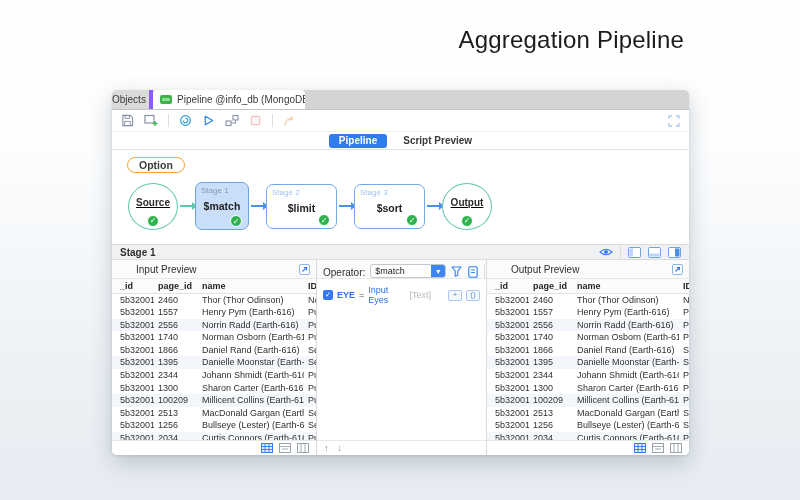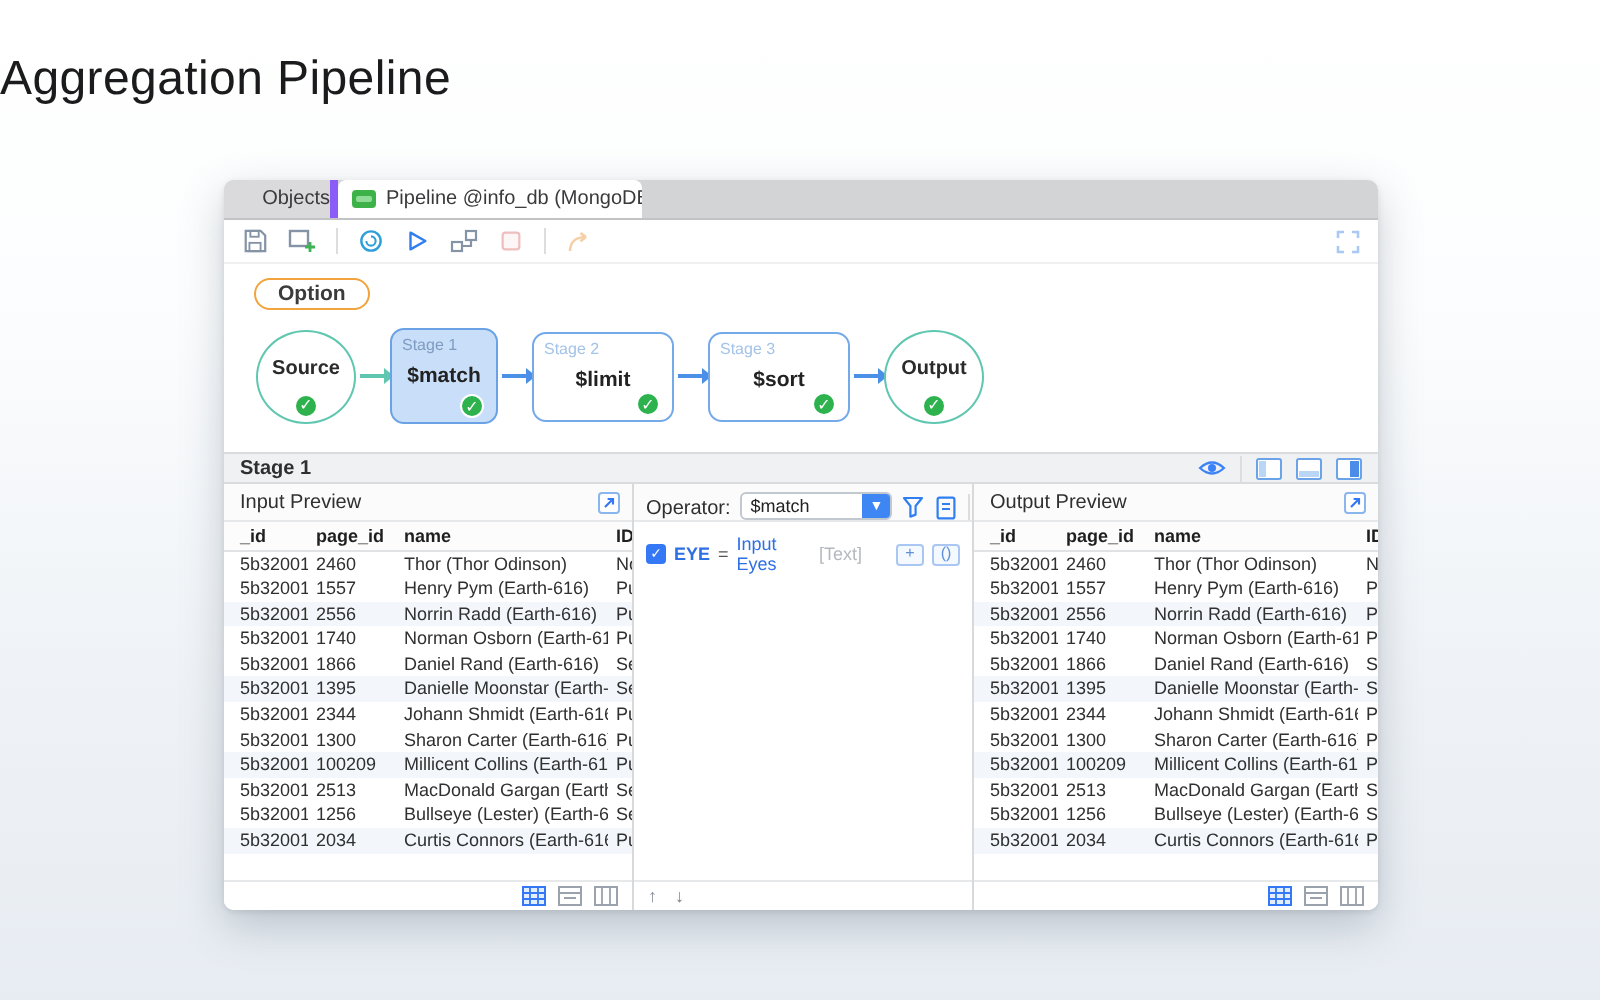--- a/index.html
+++ b/index.html
@@ -4,32 +4,32 @@
 <style>
   * { margin:0; padding:0; box-sizing:border-box; }
   html,body { width:800px; height:500px; overflow:hidden; }
   body {
     font-family:"Liberation Sans","DejaVu Sans",sans-serif;
     background:linear-gradient(180deg,#ffffff 0%,#fcfdfe 30%,#eef2f6 70%,#e7ecf2 100%);
     position:relative;
   }
   .page-title {
     position:absolute; top:26px; left:0; width:684px;
-    text-align:left; font-size:24px; font-weight:400; color:#1b1b1d; letter-spacing:.2px;
+    text-align:right; font-size:24px; font-weight:400; color:#1b1b1d; letter-spacing:.2px;
   }
   .window {
     position:absolute; left:112px; top:90px; width:577px; height:365px;
     background:#fff; border-radius:5px; overflow:hidden;
     box-shadow:0 8px 22px rgba(70,85,105,.28), 0 1px 3px rgba(0,0,0,.10);
     display:flex; flex-direction:column;
   }
   
   .tabbar { height:20px; background:#d3d4d6; display:flex; align-items:stretch; border-bottom:1px solid #c2c3c5; flex:none; }
   .tab { display:flex; align-items:center; font-size:10px; color:#3a3a3c; white-space:nowrap; }
-  .tab.objects { width:57px; justify-content:flex-end; background:#dadadc; border-right:4px solid #8b5cf6; }
+  .tab.objects { width:41px; justify-content:flex-start; background:#dadadc; border-right:4px solid #8b5cf6; }
   .tab.active { width:152px; background:#ffffff; border-radius:4px 4px 0 0; padding:0 7px; gap:5px; overflow:hidden; }
   .tab-icon { width:12px; height:9px; background:#3db249; border-radius:2px; position:relative; flex:none; }
   .tab-icon::after { content:''; position:absolute; left:2px; right:2px; top:3px; height:3px; background:#8fdc96; border-radius:1px; }
   
   .toolbar { height:22px; background:#fff; display:flex; align-items:center; gap:10px; padding:0 9px; border-bottom:1px solid #f0f0f1; flex:none; }
   .tb-div { width:1px; height:13px; background:#ddddde; }
   .tb-spacer { flex:1; }
   .tb-btn { display:flex; align-items:center; justify-content:center; }
   
   .subtabs { height:18px; background:#fff; display:flex; align-items:center; justify-content:center; gap:16px; border-bottom:1px solid #e3e4e6; flex:none; }
@@ -37,21 +37,21 @@
   .plainlbl { font-size:10px; font-weight:600; color:#36383b; }
   
   .canvas { height:94px; background:#fff; position:relative; flex:none; }
   .option-btn {
     position:absolute; left:15px; top:7px;
     border:1.5px solid #f2a33c; border-radius:10px; padding:1px 11px;
     font-size:10.5px; font-weight:700; color:#3b3b3b; background:#fff;
   }
   .flow { position:absolute; left:16px; top:32px; display:flex; align-items:center; }
   .node { position:relative; background:#fff; }
-  .ellipse { width:50px; height:47px; border:1.5px solid #5fc6b0; border-radius:50%; display:flex; align-items:center; justify-content:center; }
+  .ellipse { width:50px; height:47px; border:1.5px solid #5fc6b0; border-radius:50%; display:flex; align-items:center; justify-content:center;text-decoration:underline; }
   .ellipse .nlabel { font-size:10px; font-weight:700; color:#2b2b2b; margin-top:-7px; }
   .stage { width:54px; height:48px; border:1.5px solid #74a9ea; border-radius:7px; }
   .stage.s2, .stage.s3 { width:71px; height:45px; margin-top:1px; }
   .stage.selected { background:#c9def8; border-color:#6ba2e6; }
   .stitle { position:absolute; left:5px; top:3px; font-size:8px; color:#a3c3e8; }
   .selected .stitle { color:#7e9cc2; }
   .sop { position:absolute; left:0; right:0; top:17px; text-align:center; font-size:10.5px; font-weight:700; color:#222; }
   .check {
     position:absolute; bottom:2px; left:50%; transform:translateX(-50%);
     width:12px; height:12px; border-radius:50%; background:#2db24e; border:1px solid #fff;
@@ -64,21 +64,21 @@
   
   .stagebar { height:16px; background:#f0f1f3; border-top:1px solid #dadbdd; border-bottom:1px solid #dadbdd;
     display:flex; align-items:center; padding:0 8px; font-size:10px; font-weight:700; color:#2f2f30; flex:none; }
   .sb-icons { margin-left:auto; display:flex; align-items:center; gap:7px; }
   
   .panels { display:flex; flex:1; min-height:0; }
   .panel { display:flex; flex-direction:column; background:#fff; overflow:hidden; }
   .panel.input { width:205px; border-right:1px solid #d8d9db; }
   .panel.op { width:170px; border-right:1px solid #d8d9db; }
   .panel.output { flex:1; }
-  .phead { height:19px; flex:none; display:flex; align-items:center; gap:5px; padding:0 6px 0 8px;
+  .phead { height:19px; flex:none; display:flex; align-items:center; gap:5px; padding:0 6px 0 24px;
     font-size:10px; color:#2f2f30; border-bottom:1px solid #e7e8ea; background:#fbfbfc; }
   .phead .sp { flex:1; }
   .tablewrap { flex:1; overflow:hidden; }
   table { border-collapse:collapse; table-layout:fixed; width:100%; }
   th { font-size:9px; font-weight:700; color:#1f1f1f; text-align:left; height:14px; padding:0 4px;
     border-bottom:1px solid #e1e2e4; background:#fcfcfd; white-space:nowrap; overflow:hidden; }
   td { font-size:9px; color:#303030; height:12.6px; line-height:12.6px; padding:0 4px; white-space:nowrap; overflow:hidden; }
   th:first-child, td:first-child { padding-left:8px; }
   tbody tr:nth-child(3n) td { background:#f3f7fb; }
   .pfoot { height:15px; flex:none; border-top:1px solid #e7e8ea; background:#fff;
@@ -168,20 +168,24 @@
         </svg>
     </span>
     <span class="tb-spacer"></span>
     <span class="tb-btn">
       <svg width="12" height="12" viewBox="0 0 12 12">
           <path d="M1 4 V1 H4 M8 1 H11 V4 M11 8 V11 H8 M4 11 H1 V8" fill="none" stroke="#a9c9f2" stroke-width="1.3"></path>
         </svg>
     </span>
   </div>
 
+  <div class="subtabs">
+    <span class="pill">Pipeline</span>
+    <span class="plainlbl">Script Preview</span>
+  </div>
 
   <div class="canvas">
     <div class="option-btn">Option</div>
     <div class="flow">
       <div class="node ellipse">
         <span class="nlabel">Source</span>
         <span class="check">✓</span>
       </div>
       <div class="arrow teal"></div>
       <div class="node stage selected">

